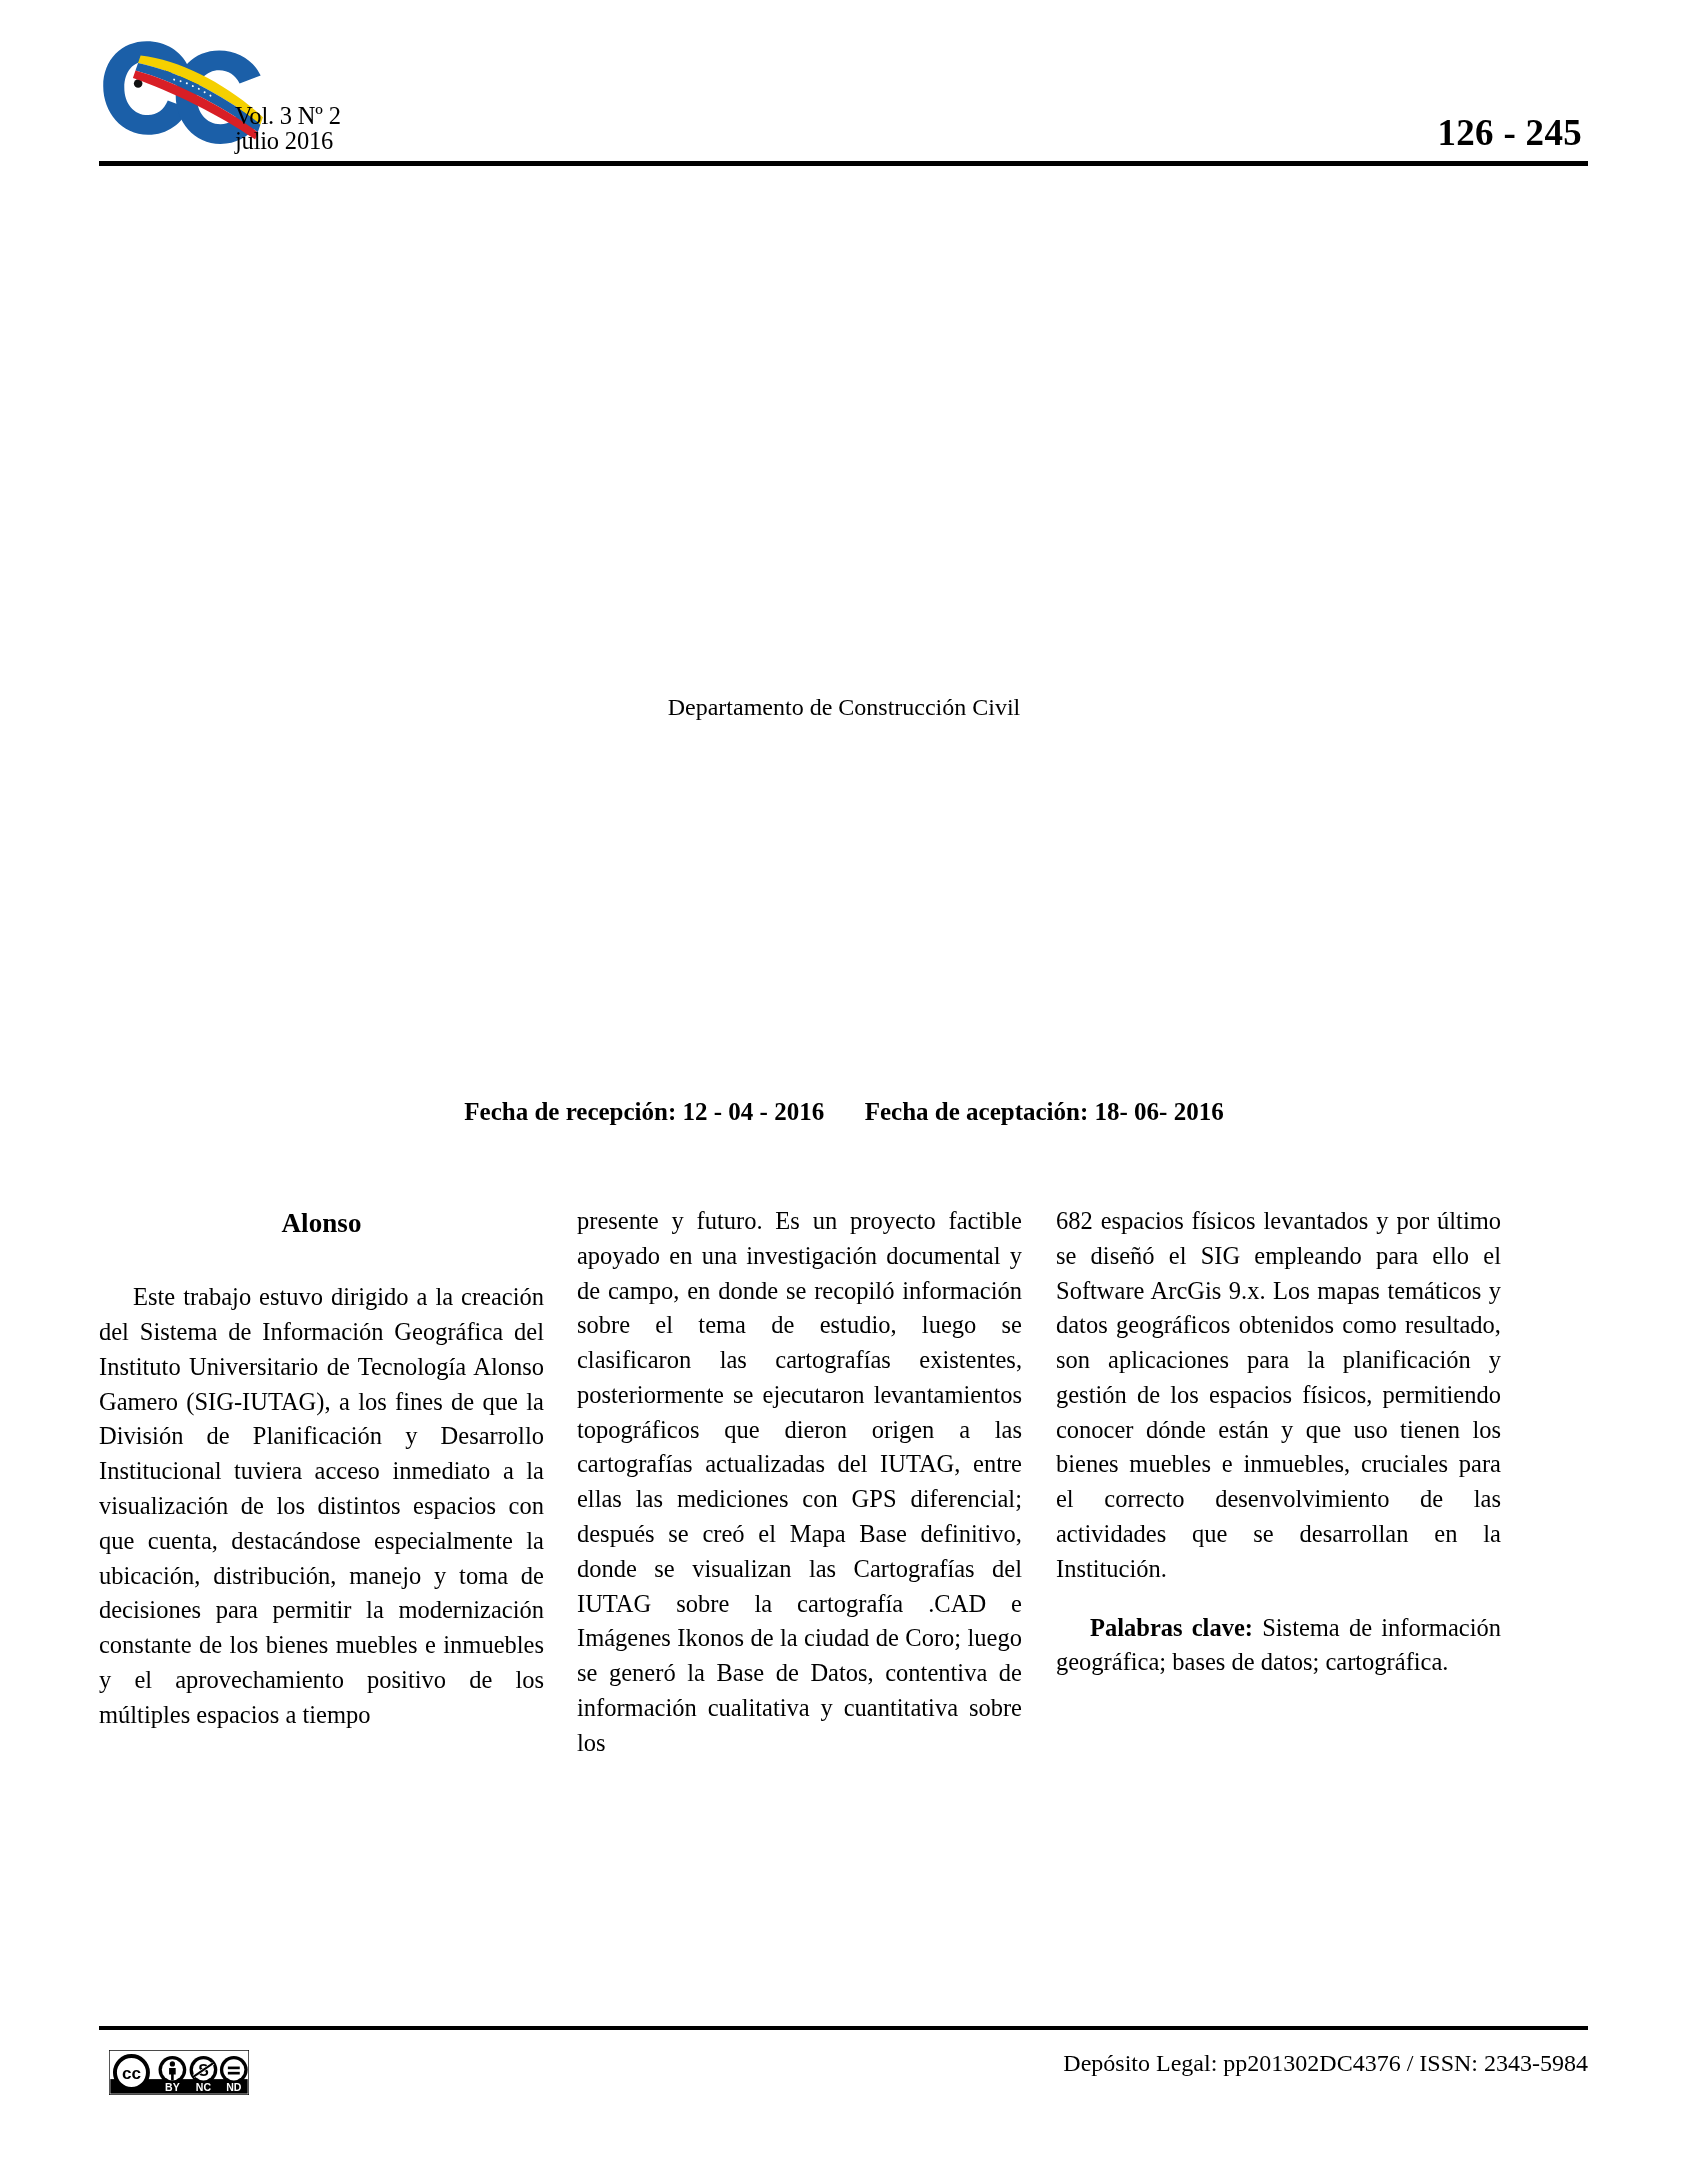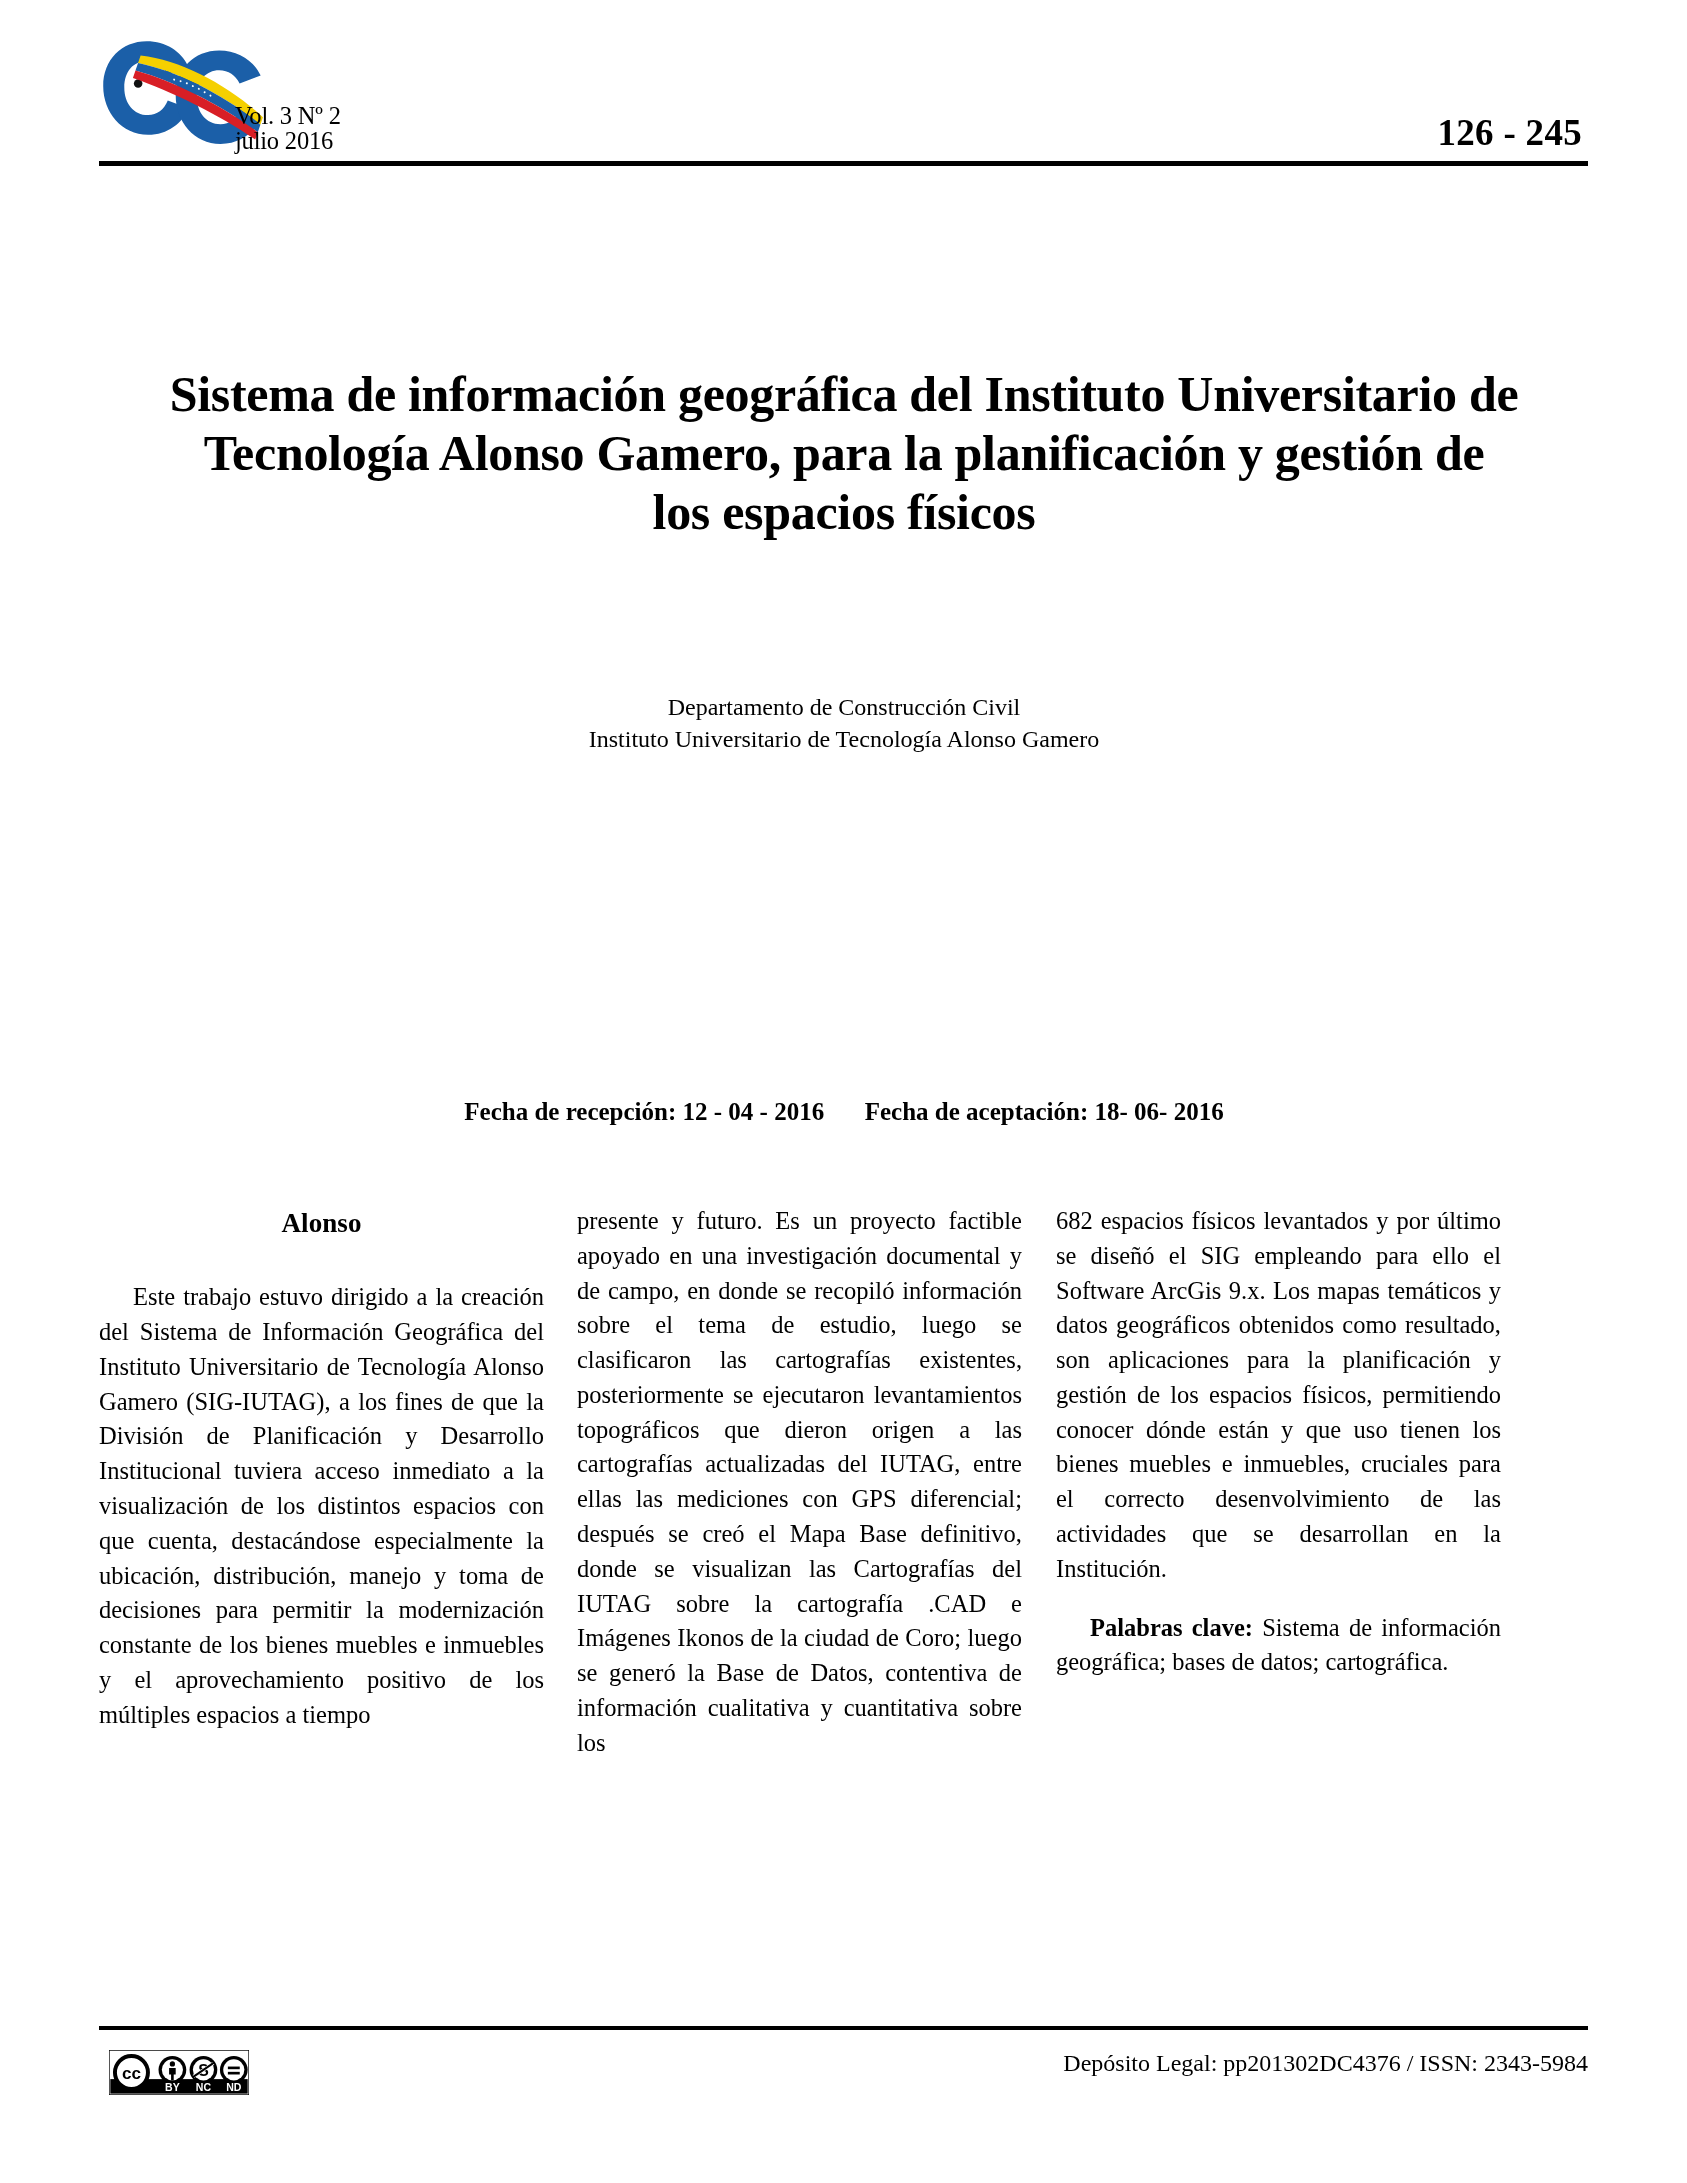--- a/index.html
+++ b/index.html
@@ -227,25 +227,23 @@
     <div class="volume-block">
       <div>Vol. 3 Nº 2</div>
       <div>julio 2016</div>
     </div>
 
     <div class="page-range">126 - 245</div>
 
     <div class="header-rule"></div>
   </div>
 
-  <h1 class="title">Sistema de información geográfica del Instituto Universitario de Tecnología Alonso Gamero, para la planificación y gestión de los espacios físicos</h1>
 
   <div class="author-block">
     <div>Departamento de Construcción Civil</div>
-    <div>Instituto Universitario de Tecnología Alonso Gamero</div>
   </div>
 
   <div class="dates">
     <span>Fecha de recepción: 12 - 04 - 2016</span>
     <span class="gap"></span>
     <span>Fecha de aceptación: 18- 06- 2016</span>
   </div>
 
   <div class="columns">
 

